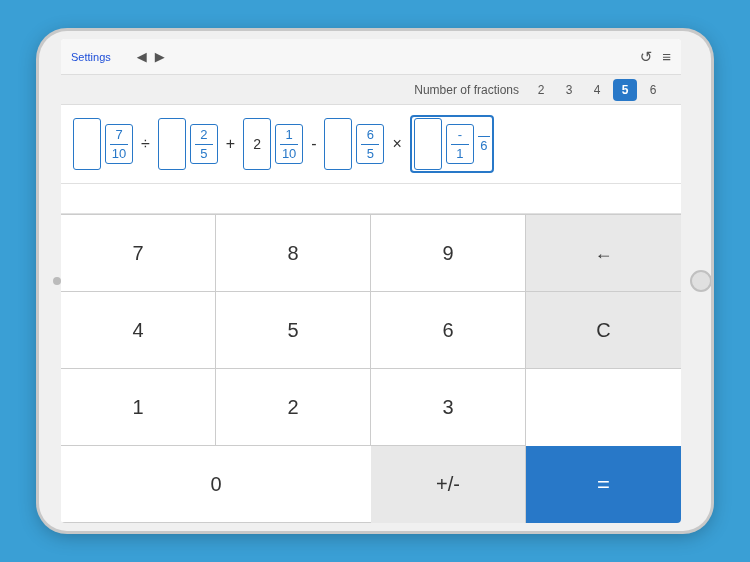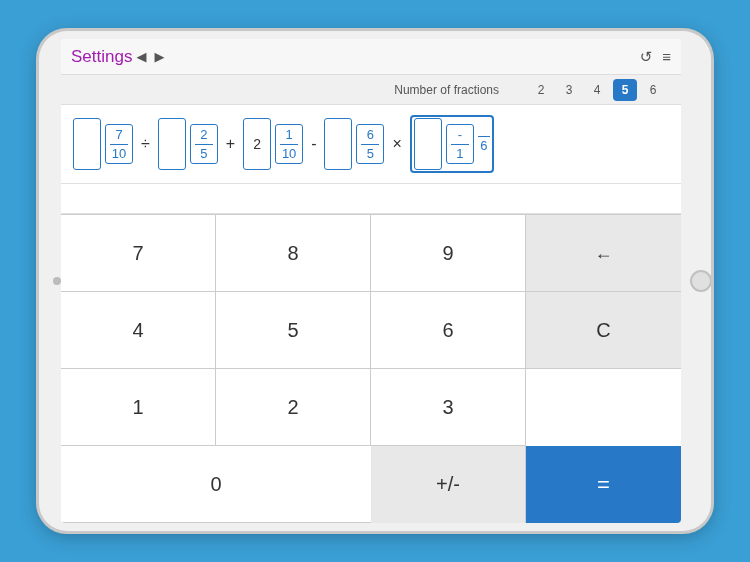--- a/index.html
+++ b/index.html
@@ -67,23 +67,23 @@
     .top-bar {
       display: flex;
       align-items: center;
       padding: 6px 10px;
       background: #f7f7f7;
       border-bottom: 1px solid #ddd;
       height: 36px;
     }
 
     .settings-label {
-      font-size: 17px;
-      color: #a21caf;
-      margin-right: 0;
+      font-size: 11px;
+      color: #1d4ed8;
+      margin-right: 22px;
     }
 
     .nav-arrow {
       font-size: 13px;
       color: #555;
       padding: 0 4px;
       cursor: pointer;
     }
 
     .top-bar-right {
@@ -106,21 +106,20 @@
     }
 
     
     .fraction-bar {
       display: flex;
       align-items: center;
       padding: 4px 10px;
       background: #f0f0f0;
       border-bottom: 1px solid #ddd;
       height: 30px;
-      gap: 20px;
     }
 
     .fraction-bar-label {
       font-size: 12px;
       color: #555;
       margin-right: 10px;
       margin-left: auto;
     }
 
     .fraction-numbers {

